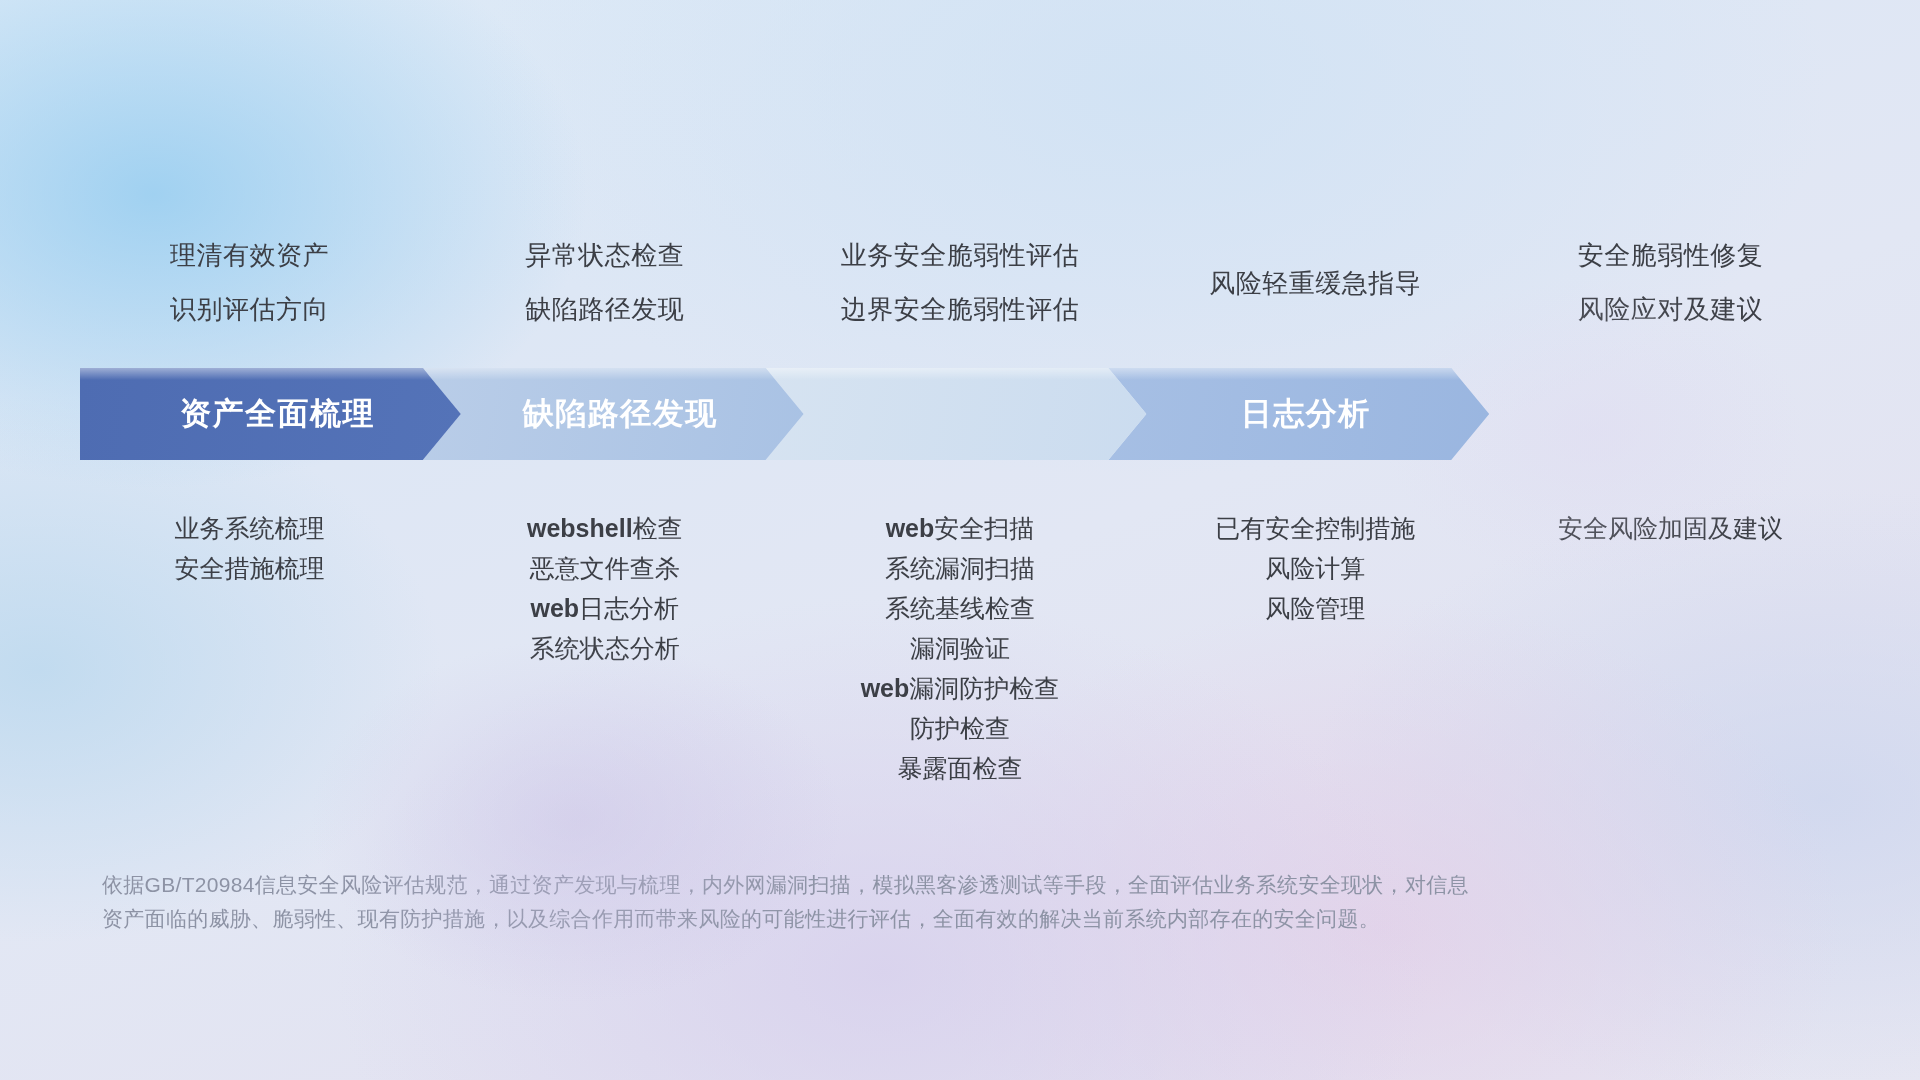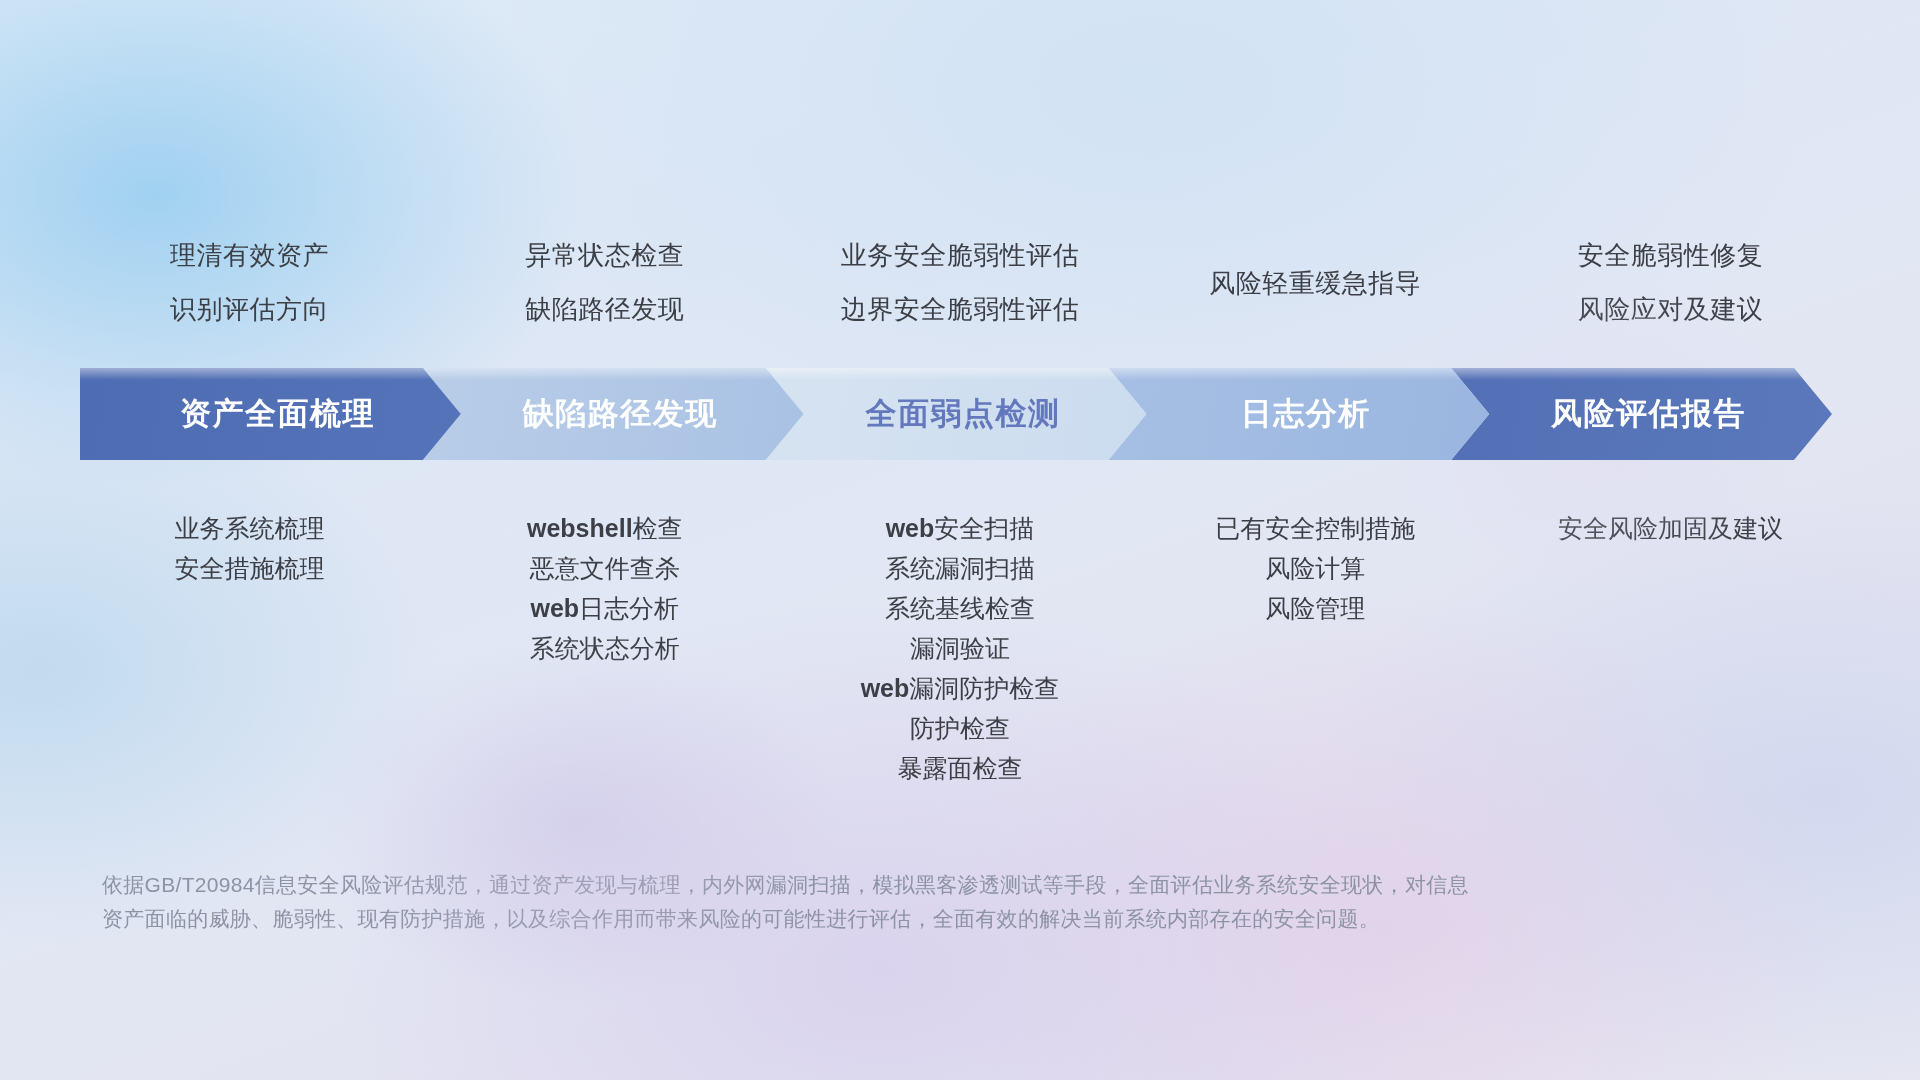--- a/index.html
+++ b/index.html
@@ -164,29 +164,24 @@
       <div class="chev s1" style="left: 0px; width: 380.8px; z-index: 5;">
         <div class="gloss"></div>
         <div class="label">资产全面梳理</div>
       </div>
       <div class="chev s2" style="left: 342.8px; width: 380.8px; z-index: 4;">
         <div class="gloss"></div>
         <div class="label">缺陷路径发现</div>
       </div>
       <div class="chev s3" style="left: 685.6px; width: 380.8px; z-index: 3;">
         <div class="gloss"></div>
-        <div class="label">全面弱点检测</div>
       </div>
       <div class="chev s4" style="left: 1028.4px; width: 380.8px; z-index: 2;">
         <div class="gloss"></div>
         <div class="label">日志分析</div>
-      </div>
-      <div class="chev s5" style="left: 1371.2px; width: 380.8px; z-index: 1;">
-        <div class="gloss"></div>
-        <div class="label">风险评估报告</div>
       </div>
     </div>
 
   <div class="grid" id="lower-row">
       <div class="col">
         <div class="item">业务系统梳理</div>
         <div class="item">安全措施梳理</div>
       </div>
       <div class="col">
         <div class="item"><span><span class="lat">webshell</span>检查</span></div>

